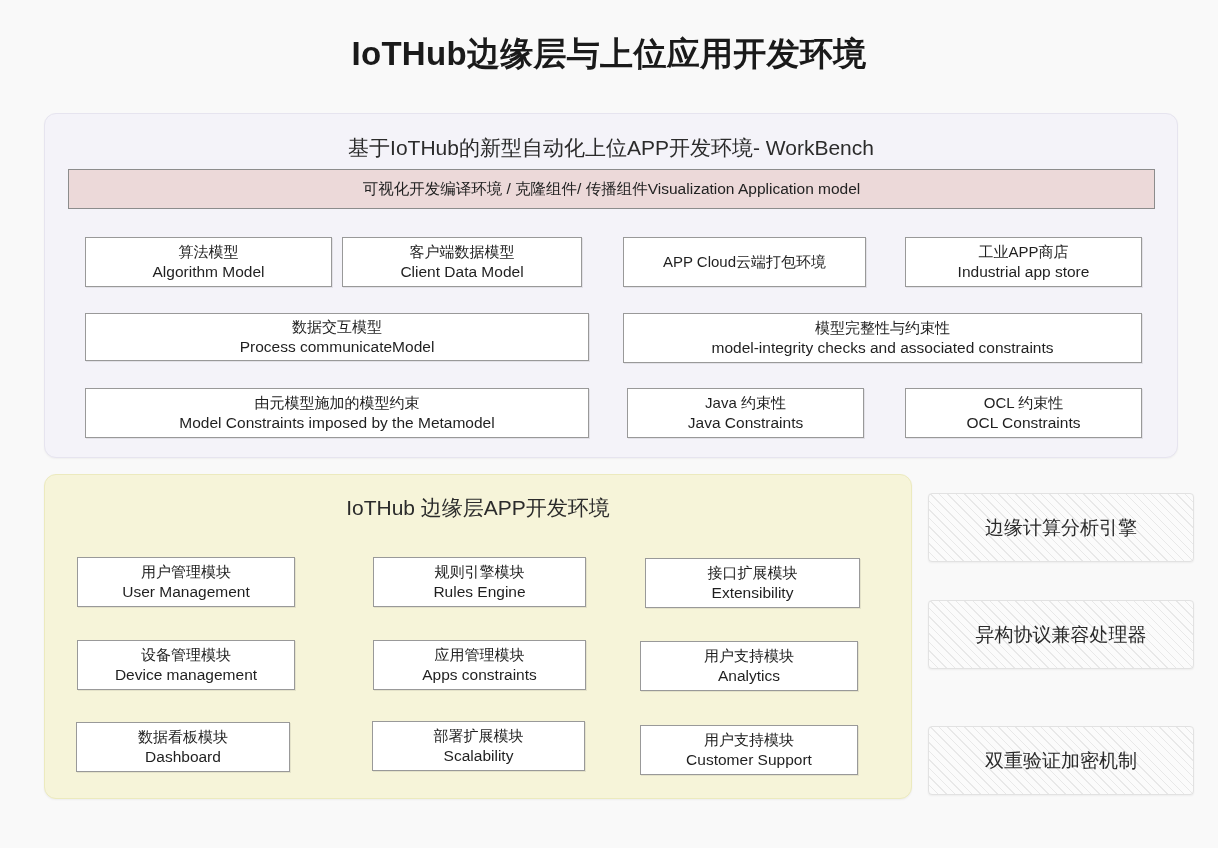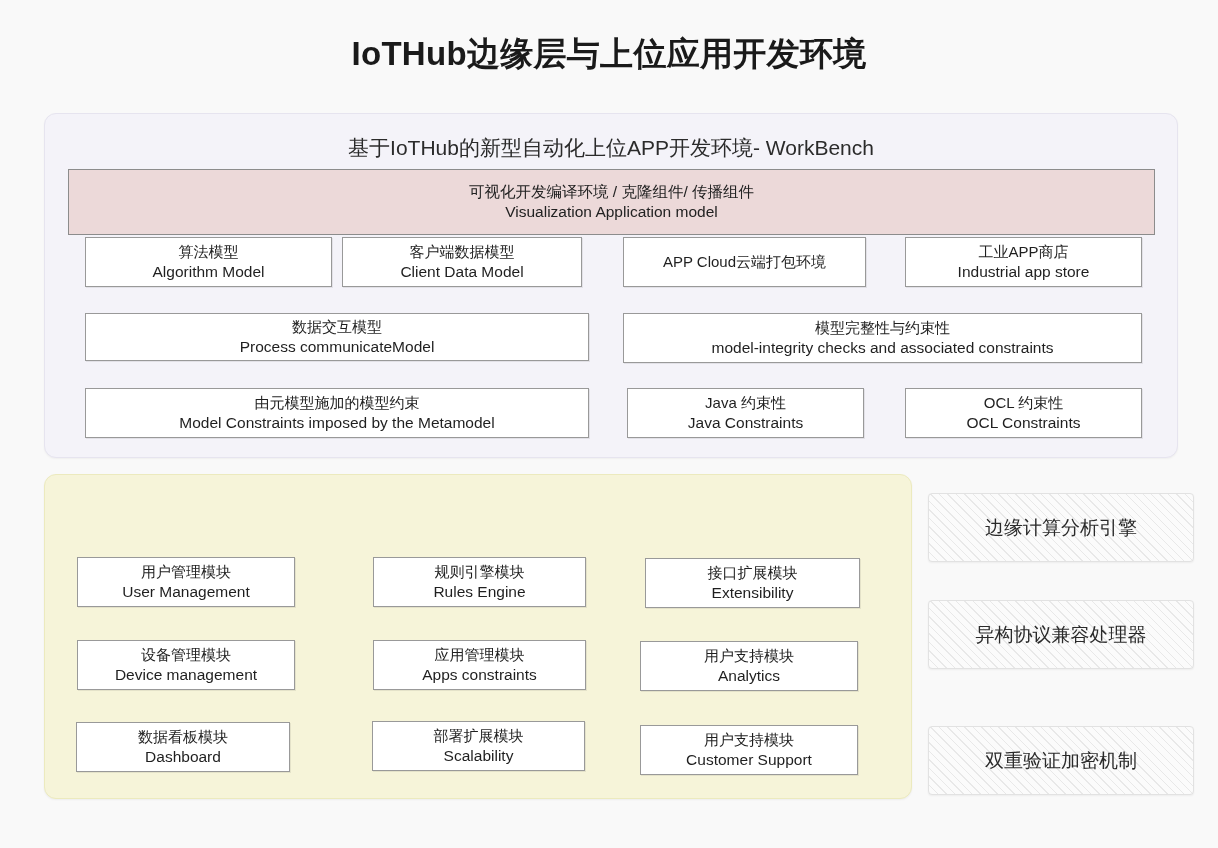--- a/index.html
+++ b/index.html
@@ -74,26 +74,26 @@
   }
   .panel-workbench .panel-heading { top: 21px; }
   .panel-edge .panel-heading { top: 20px; }
 
   
   .band {
     position: absolute;
     left: 23px;
     top: 55px;
     width: 1087px;
-    height: 66px;
+    height: 40px;
     box-sizing: border-box;
     background: #ecd9d9;
     border: 1px solid #8c8c8c;
     display: flex;
-    flex-direction: column;
+    flex-direction: row;
     align-items: center;
     justify-content: center;
     line-height: 1.28;
   }
   .band .line {
     font-size: 15.5px;
     color: #222;
     white-space: nowrap;
   }
 
@@ -199,20 +199,21 @@
     </div>
 
     <div class="node" style="left:860px; top:274px; width:237px; height:50px;">
       <div class="line cn">OCL 约束性</div>
       <div class="line">OCL Constraints</div>
     </div>
   </div>
 
   <div class="panel panel-edge">
 
+    <div class="panel-heading">IoTHub 边缘层APP开发环境</div>
 
     <div class="node" style="left:32px;  top:82px;  width:218px; height:50px;">
       <div class="line cn">用户管理模块</div>
       <div class="line">User Management</div>
     </div>
 
     <div class="node" style="left:328px; top:82px;  width:213px; height:50px;">
       <div class="line cn">规则引擎模块</div>
       <div class="line">Rules Engine</div>
     </div>

